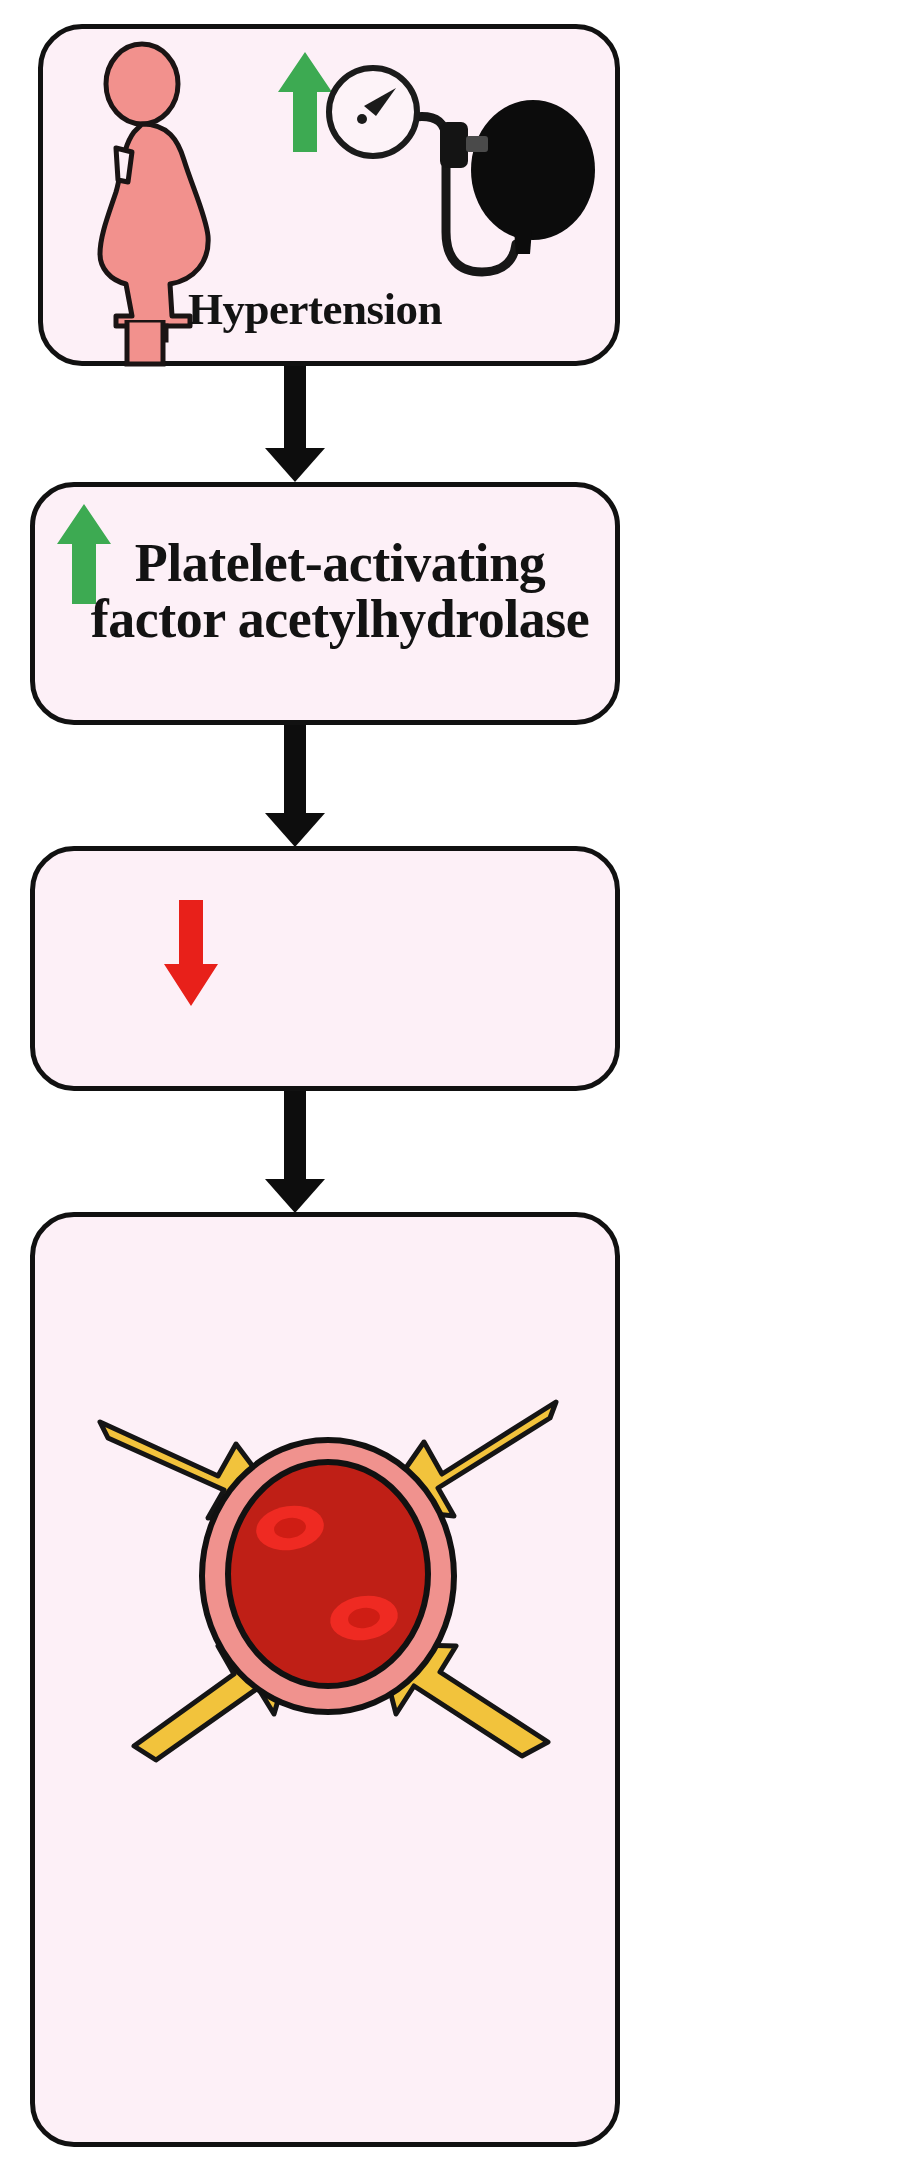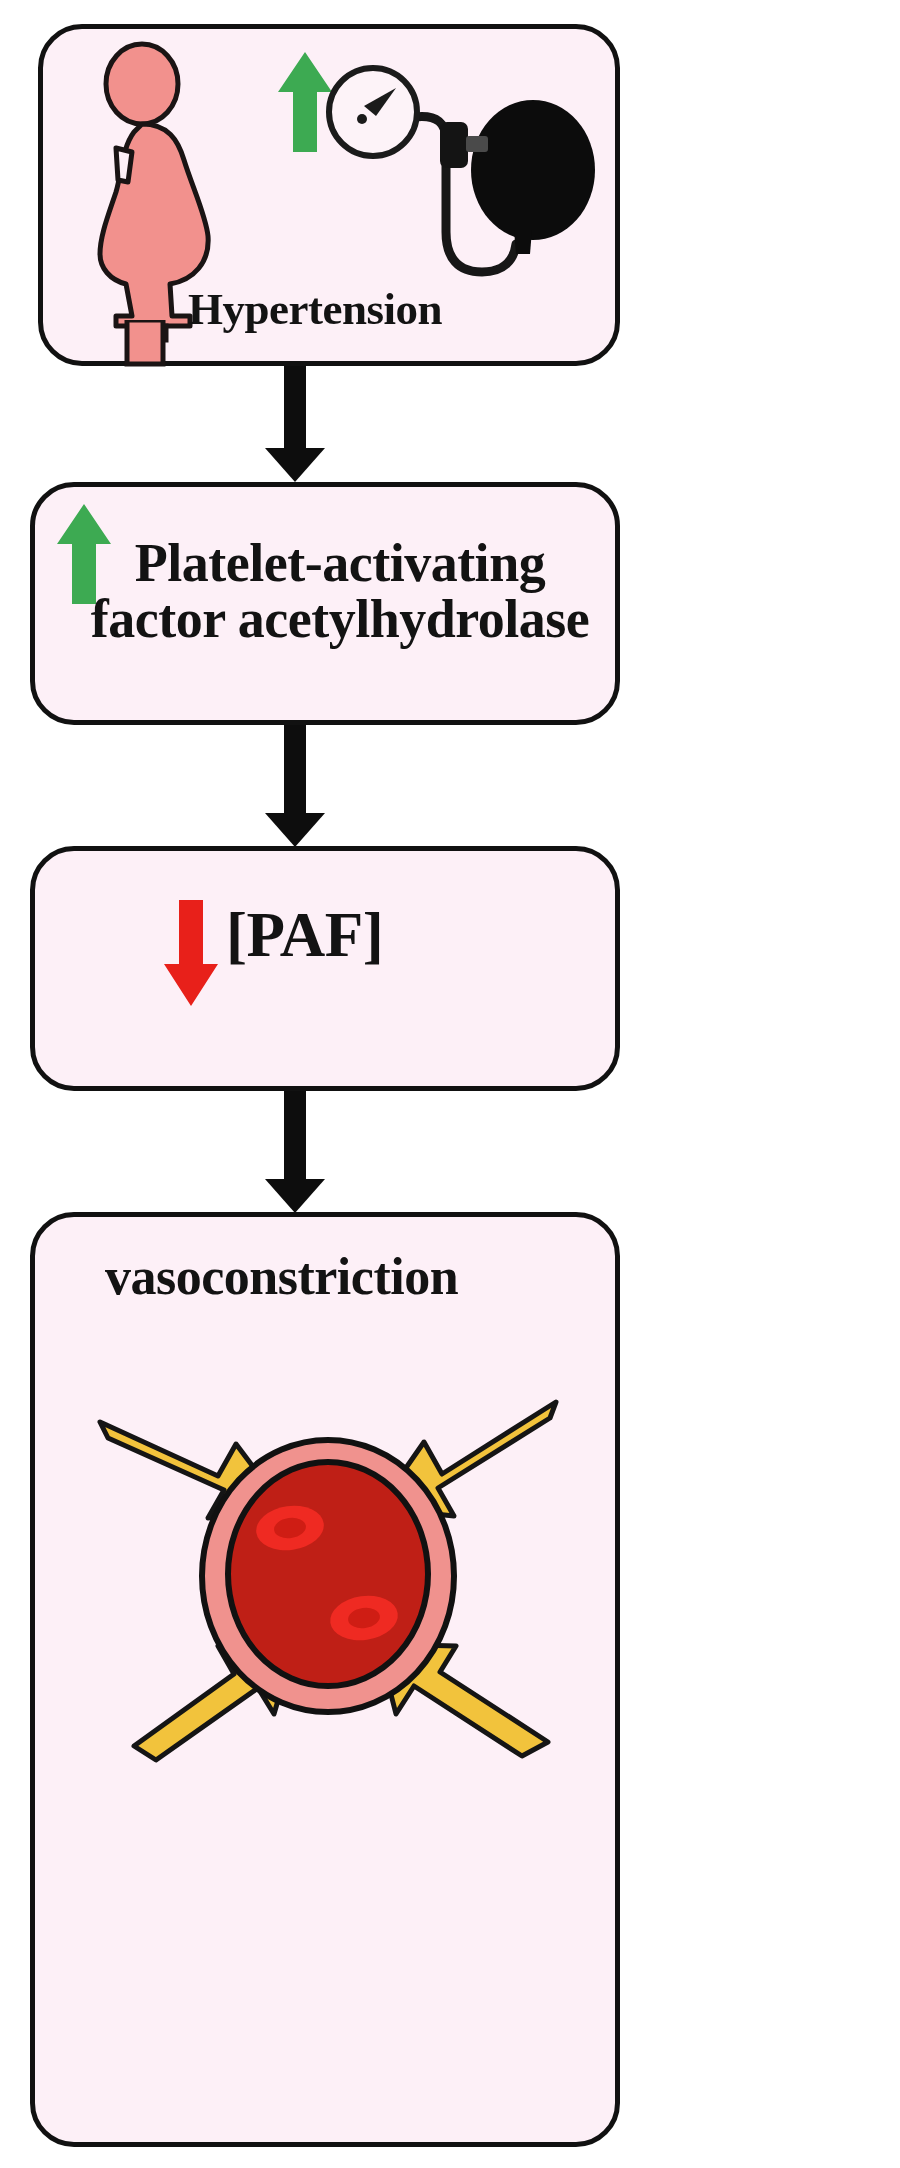--- a/index.html
+++ b/index.html
@@ -144,31 +144,29 @@
 
   <div class="box" id="box3" style="left:30px;top:846px;width:590px;height:245px;">
   </div>
 
   <div class="flatarrow" style="left:162px;top:896px;width:58px;height:112px;">
     <svg width="58" height="112" viewBox="0 0 58 112">
       <path d="M29 110 L56 68 L41 68 L41 4 L17 4 L17 68 L2 68 Z" fill="#e8201a"></path>
     </svg>
   </div>
 
-  <div class="boxtext" id="t-paf-brackets">[PAF]</div>
 
   <div class="connector" style="left:265px;top:1091px;width:60px;height:122px;">
     <div class="shaft" style="width:22px;height:90px;"></div>
     <div class="head"></div>
   </div>
 
   <div class="box" id="box4" style="left:30px;top:1212px;width:590px;height:935px;">
   </div>
 
-  <div class="boxtext" id="t-vaso">vasoconstriction</div>
 
   <div class="art" style="left:78px;top:1370px;width:500px;height:400px;">
     <svg width="500" height="400" viewBox="0 0 500 400">
       <g>
 
         <path d="M22 52 L140 106 L158 74 L206 138 L130 148 L146 120 L30 68 Z" fill="#f2c33c" stroke="#151515" stroke-width="5" stroke-linejoin="round"></path>
 
         <path d="M478 32 L364 104 L346 72 L300 138 L376 146 L360 118 L472 48 Z" fill="#f2c33c" stroke="#151515" stroke-width="5" stroke-linejoin="round"></path>
 
         <path d="M56 376 L156 304 L140 276 L216 276 L196 344 L180 318 L78 390 Z" fill="#f2c33c" stroke="#151515" stroke-width="5" stroke-linejoin="round"></path>

